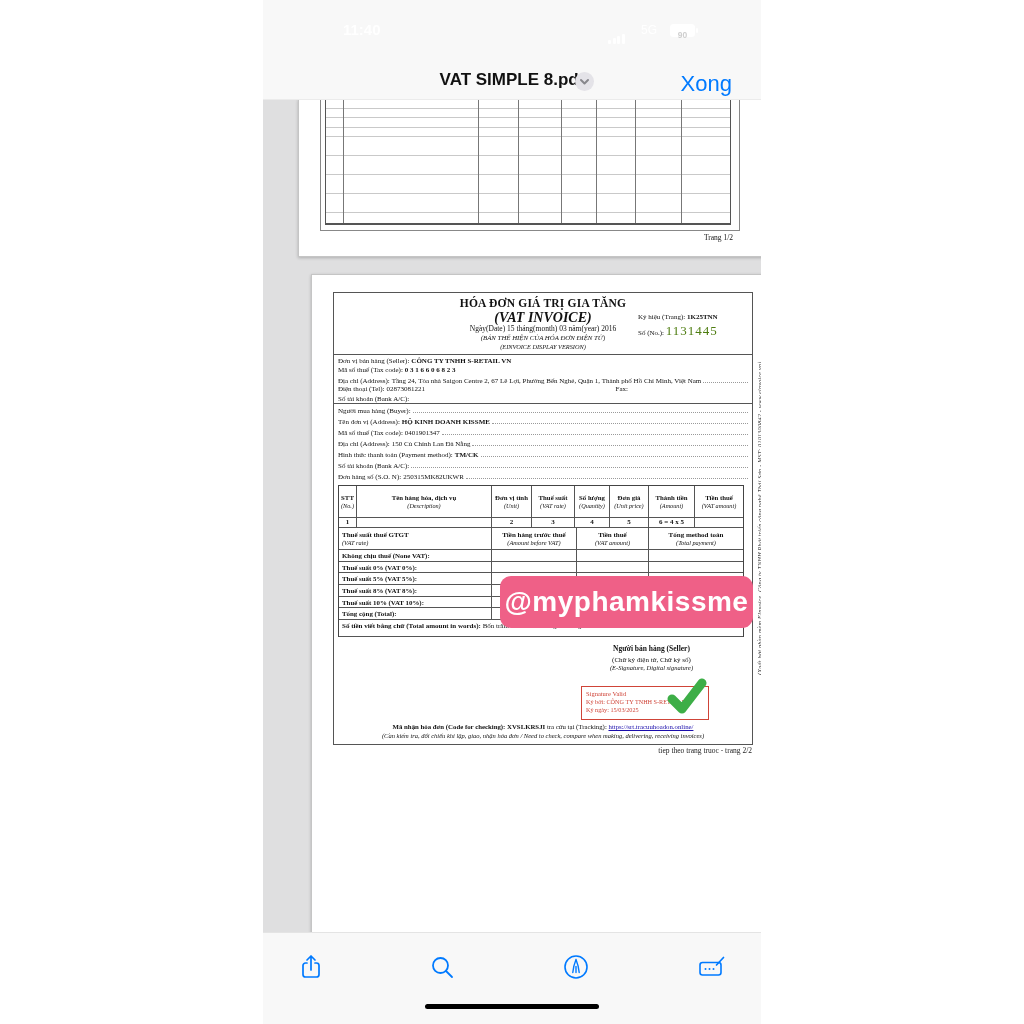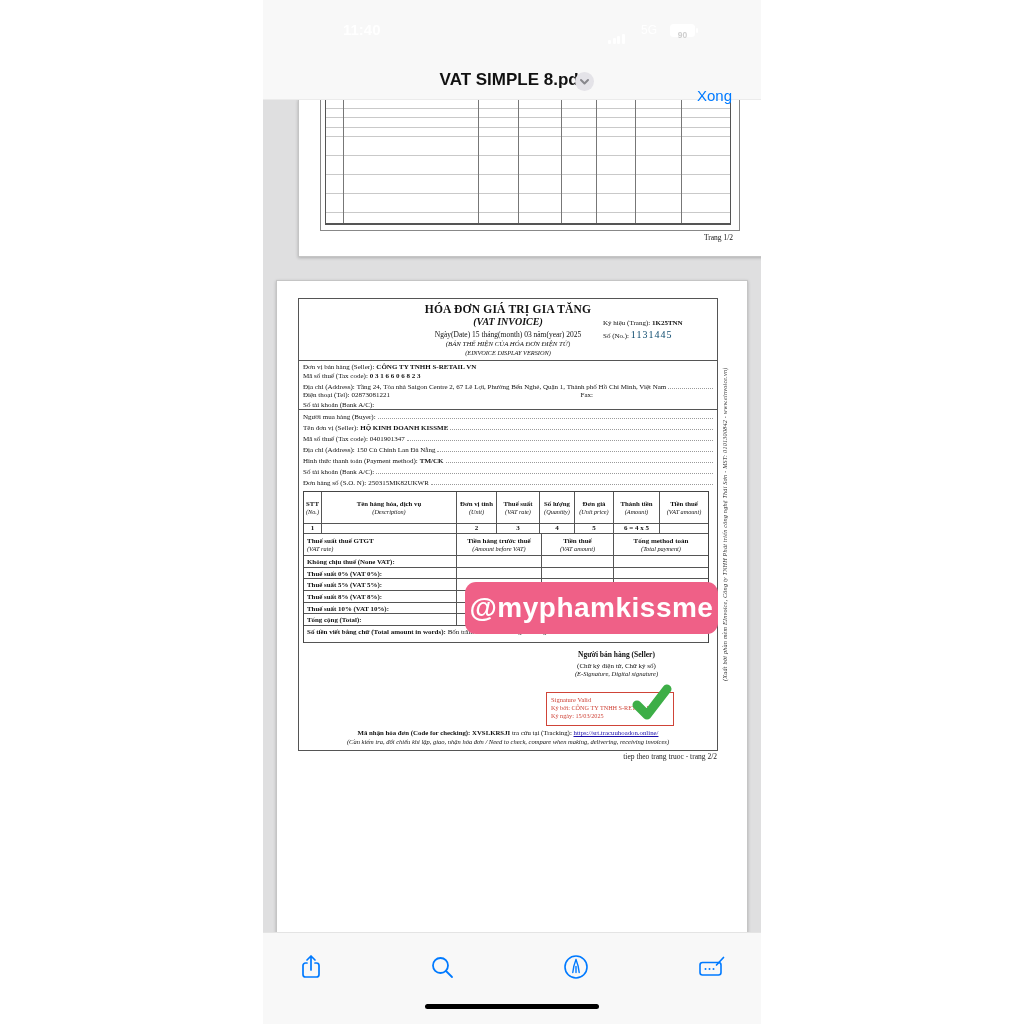--- a/index.html
+++ b/index.html
@@ -15,54 +15,54 @@
   .sb-signal i { display:inline-block; width:3px; background:#fff; margin-right:1.5px; border-radius:1px; vertical-align:bottom; }
   .sb-net { position:absolute; left:378px; top:23px; font-size:12px; color:#ffffff; }
   .sb-batt { position:absolute; left:407px; top:24px; width:25px; height:12.5px; background:#ffffff;
              border-radius:3.5px; text-align:center; }
   .sb-batt span { font-size:8.5px; font-weight:bold; color:#cfcfcf; line-height:12.5px; }
   .sb-cap { position:absolute; left:433px; top:28px; width:2px; height:5px; background:#fff; border-radius:1px; }
   .title-row { position:absolute; top:70px; left:0; width:498px; height:26px; }
   .doc-title { position:absolute; left:0; right:0; text-align:center; font-size:17px; font-weight:600; color:#111; }
   .chev-btn { position:absolute; left:312px; top:2px; width:19px; height:19px; border-radius:50%;
               background:#e4e3e8; text-align:center; cursor:pointer; }
-  .done-btn { position:absolute; right:29px; top:1px; font-size:15px; color:#007AFF; cursor:pointer;margin-top:16px; }
+  .done-btn { position:absolute; right:29px; top:1px; font-size:22px; color:#007AFF; cursor:pointer; }
 
   
   .content { position:absolute; top:100px; left:0; width:498px; height:832px; background:#dfdfe0; overflow:hidden; }
   .page { position:absolute; left:13px; width:472px; background:#fff; border:1px solid #c5c5c5;
           box-shadow:0 1px 3px rgba(0,0,0,.22); }
   .page1 { top:-1px; height:158px; border-top:none;margin-left:22px; }
-  .page2 { top:180px; height:662px; }
+  .page2 { top:174px; height:662px;margin-left:35px; }
 
   
   .p1-frame { position:absolute; left:21px; top:0; width:420px; height:132px;
               border-left:1px solid #888; border-right:1px solid #888; border-bottom:1px solid #888; }
   .p1-table { position:absolute; left:4px; top:0; width:406px; height:126px;
               border-left:1.5px solid #555; border-right:1.5px solid #555; border-bottom:2px solid #555;
               background:repeating-linear-gradient(to bottom, transparent 0 8.5px, #c9c9c9 8.5px 9.5px);
               display:flex; }
   .p1-table div { border-right:1px solid #777; height:100%; }
   .p1-table div:last-child { border-right:none; }
   .p1-label { position:absolute; right:36px; top:134px; font:7.5px "Liberation Serif","DejaVu Serif",serif; color:#222; }
 
   
   .serif, .inv-frame { font-family:"Liberation Serif","DejaVu Serif",serif; color:#111; }
   .inv-frame { position:absolute; left:21px; top:17px; width:420px; height:453px; border:1px solid #555; }
 
   .inv-header { position:absolute; top:0; left:0; width:100%; height:62px; border-bottom:1px solid #555; }
   .h-title1 { position:absolute; top:4px; width:100%; text-align:center; font-size:11.5px; font-weight:bold; letter-spacing:.2px; }
-  .h-title2 { position:absolute; top:17px; width:100%; text-align:center; font-size:10px; font-weight:bold; font-style:italic; }
+  .h-title2 { position:absolute; top:17px; width:100%; text-align:center; font-size:14px; font-weight:bold; font-style:italic; }
   .h-date  { position:absolute; top:31px; width:100%; text-align:center; font-size:7.5px; }
   .h-note1 { position:absolute; top:41px; width:100%; text-align:center; font-size:6.8px; font-style:italic; }
   .h-note2 { position:absolute; top:50px; width:100%; text-align:center; font-size:6.3px; font-style:italic; }
   .h-serial { position:absolute; right:4px; top:20px; width:110px; font-size:7px; }
   .h-serial b { font-size:7px; }
   .h-no { margin-top:2px; }
-  .h-no .red { color:#0c4a6e; font-size:10px; letter-spacing:1px; }
+  .h-no .red { color:#4d7c0f; font-size:13px; letter-spacing:1px; }
 
   .sect { position:absolute; left:0; width:100%; padding:2px 4px; }
   .seller { top:62px; height:49px; border-bottom:1px solid #555; }
   .buyer  { top:111px; height:81px; }
   .irow { display:flex; align-items:baseline; font-size:7px; white-space:nowrap; }
   .seller .irow { height:9.4px; }
   .buyer  .irow { height:11px; }
   .irow .lbl { flex:none; }
   .irow .val { flex:none; margin-left:2px; }
   .irow .fill { flex:1; border-bottom:1px dotted #9a9a9a; height:7px; margin-left:2px; }
@@ -169,21 +169,21 @@
       </div>
       <div class="p1-label serif">Trang 1/2</div>
     </div>
 
     <div class="page page2">
       <div class="inv-frame">
 
         <div class="inv-header">
           <div class="h-title1">HÓA ĐƠN GIÁ TRỊ GIA TĂNG</div>
           <div class="h-title2">(VAT INVOICE)</div>
-          <div class="h-date">Ngày(Date) 15 tháng(month) 03 năm(year) 2025</div>
+          <div class="h-date">Ngày(Date) 15 tháng(month) 03 năm(year) 2016</div>
           <div class="h-note1">(BẢN THỂ HIỆN CỦA HÓA ĐƠN ĐIỆN TỬ)</div>
           <div class="h-note2">(EINVOICE DISPLAY VERSION)</div>
           <div class="h-serial">
             <div><span>Ký hiệu (Trang):</span> <b>1K25TNN</b></div>
             <div class="h-no"><span>Số (No.):</span> <span class="red">1131445</span></div>
           </div>
         </div>
 
         <div class="sect seller">
           <div class="irow">
@@ -212,21 +212,21 @@
               <span class="nofill"></span>
             </div>
         </div>
 
         <div class="sect buyer">
           <div class="irow">
               <span class="lbl">Người mua hàng (Buyer):</span>
               <span class="fill"></span>
             </div>
           <div class="irow">
-              <span class="lbl">Tên đơn vị (Seller):</span>
+              <span class="lbl">Tên đơn vị (Address):</span>
               <span class="val vbold">HỘ KINH DOANH KISSME</span>
               <span class="fill"></span>
             </div>
           <div class="irow">
               <span class="lbl">Mã số thuế (Tax code):</span>
               <span class="val">0401901347</span>
               <span class="fill"></span>
             </div>
           <div class="irow">
               <span class="lbl">Địa chỉ (Address):</span>

